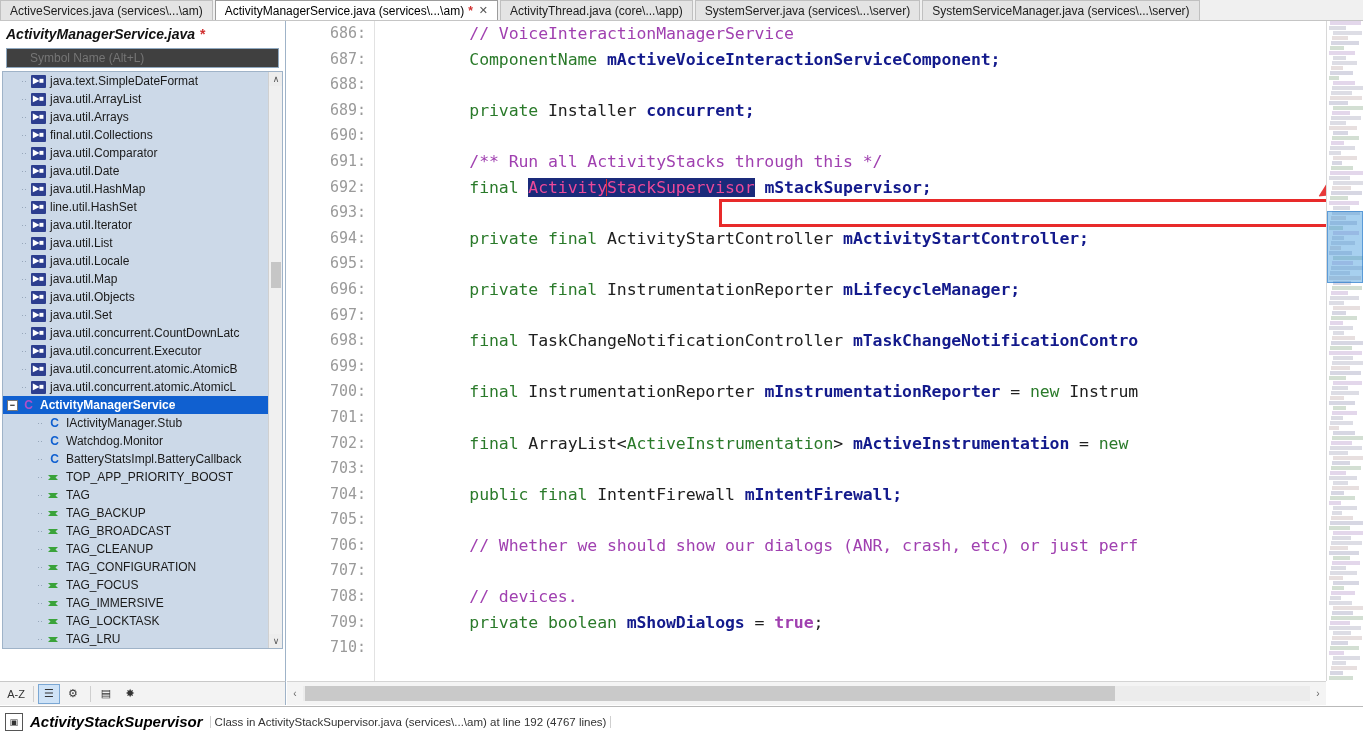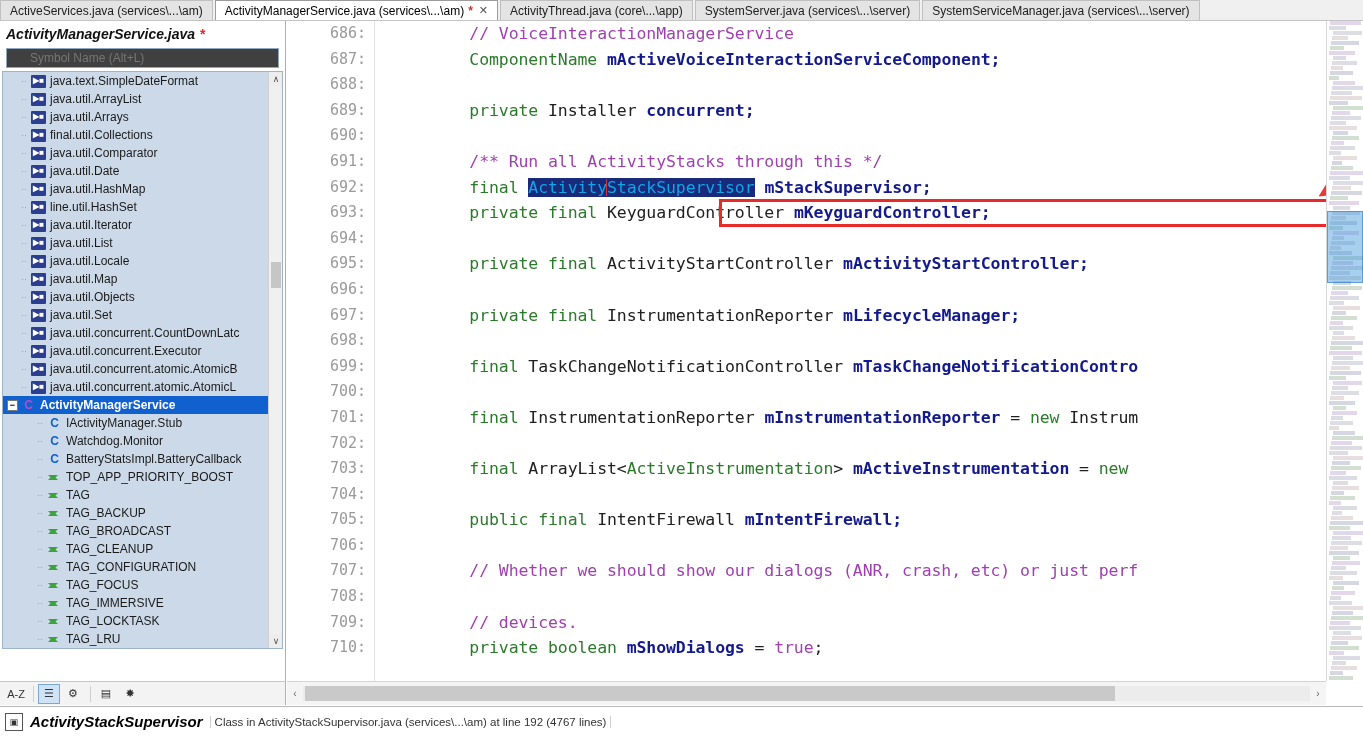--- a/index.html
+++ b/index.html
@@ -260,23 +260,23 @@
     font-family: "DejaVu Sans Mono", monospace;
     font-size: 16.5px;
     white-space: pre;
     color: #202020;
     letter-spacing: -0.1px;
   }
   .k  { color: #2a7a2a; }           
   .cm { color: #a040b0; }           
   .ty { color: #202020; }           
   .fd { color: #131a8c; font-weight: bold; } 
-  .lit{ color: #a040b0; }           
+  .lit{ color: #a040b0; font-weight: bold; }           
   .pn { color: #202020; }
-  .sel{ background: #1a2a7a; color: #0ea5e9; }
+  .sel{ background: #1a2a7a; color: #ec4899; }
   .caret {
     display: inline-block;
     width: 2px; height: 17px;
     background: #e03030;
     vertical-align: -3px;
     margin: 0 -1px;
   }
 
   
   .redbox {
@@ -630,21 +630,20 @@
         <div class="ln">710:</div>
       </div>
     <div class="code" id="codearea">
         <div class="cl"><span class="pn">    </span><span class="cm">// VoiceInteractionManagerService</span></div>
         <div class="cl"><span class="pn">    </span><span class="k">ComponentName </span><span class="fd">mActiveVoiceInteractionServiceComponent</span><span class="fd">;</span></div>
         <div class="cl">&nbsp;</div>
         <div class="cl"><span class="pn">    </span><span class="k">private </span><span class="ty">Installer </span><span class="fd">concurrent</span><span class="fd">;</span></div>
         <div class="cl">&nbsp;</div>
         <div class="cl"><span class="pn">    </span><span class="cm">/** Run all ActivityStacks through this */</span></div>
         <div class="cl"><span class="pn">    </span><span class="k">final </span><span class="sel">Activity</span><span class="caret"></span><span class="sel">StackSupervisor</span><span class="pn"> </span><span class="fd">mStackSupervisor</span><span class="fd">;</span></div>
-        <div class="cl"><span class="pn">    </span><span class="k">private final </span><span class="ty">KeyguardController </span><span class="fd">mKeyguardController</span><span class="fd">;</span></div>
         <div class="cl">&nbsp;</div>
         <div class="cl"><span class="pn">    </span><span class="k">private final </span><span class="ty">ActivityStartController </span><span class="fd">mActivityStartController</span><span class="fd">;</span></div>
         <div class="cl">&nbsp;</div>
         <div class="cl"><span class="pn">    </span><span class="k">private final </span><span class="ty">InstrumentationReporter </span><span class="fd">mLifecycleManager</span><span class="fd">;</span></div>
         <div class="cl">&nbsp;</div>
         <div class="cl"><span class="pn">    </span><span class="k">final </span><span class="ty">TaskChangeNotificationController </span><span class="fd">mTaskChangeNotificationContro</span></div>
         <div class="cl">&nbsp;</div>
         <div class="cl"><span class="pn">    </span><span class="k">final </span><span class="ty">InstrumentationReporter </span><span class="fd">mInstrumentationReporter </span><span class="pn">= </span><span class="k">new </span><span class="ty">Instrum</span></div>
         <div class="cl">&nbsp;</div>
         <div class="cl"><span class="pn">    </span><span class="k">final </span><span class="ty">ArrayList&lt;</span><span class="k">ActiveInstrumentation</span><span class="ty">&gt; </span><span class="fd">mActiveInstrumentation </span><span class="pn">= </span><span class="k">new</span></div>

